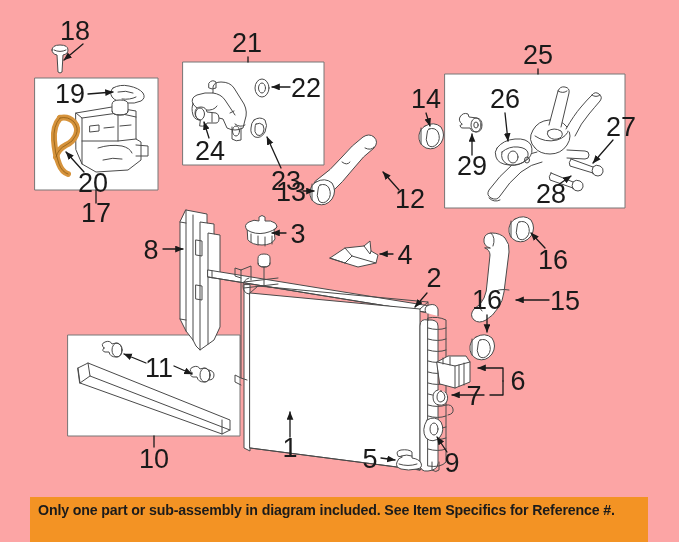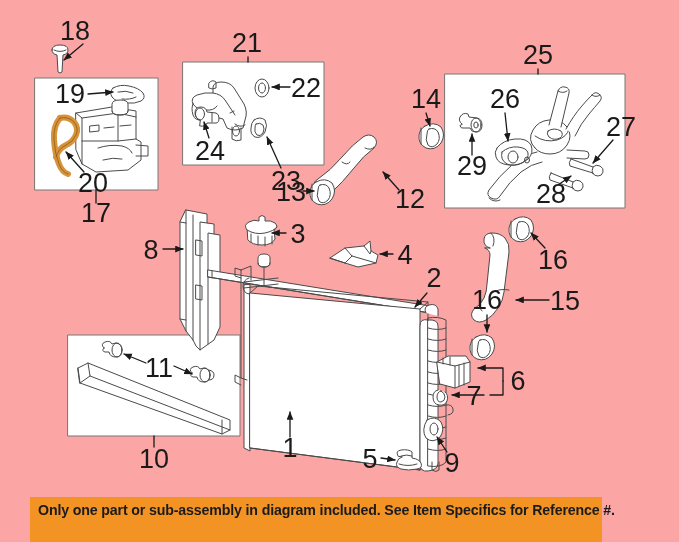--- a/index.html
+++ b/index.html
@@ -21,21 +21,21 @@
     position: absolute;
     left: 0;
     top: 0;
     width: 679px;
     height: 542px;
   }
   .banner {
     position: absolute;
     left: 30px;
     top: 497px;
-    width: 572px;
+    width: 618px;
     height: 45px;
     background: #F39324;
     box-sizing: border-box;
     padding: 4px 8px 0 8px;
   }
   .banner-line {
     font-family: "Liberation Sans", sans-serif;
     font-size: 14.2px;
     font-weight: bold;
     color: #1b1b1b;

